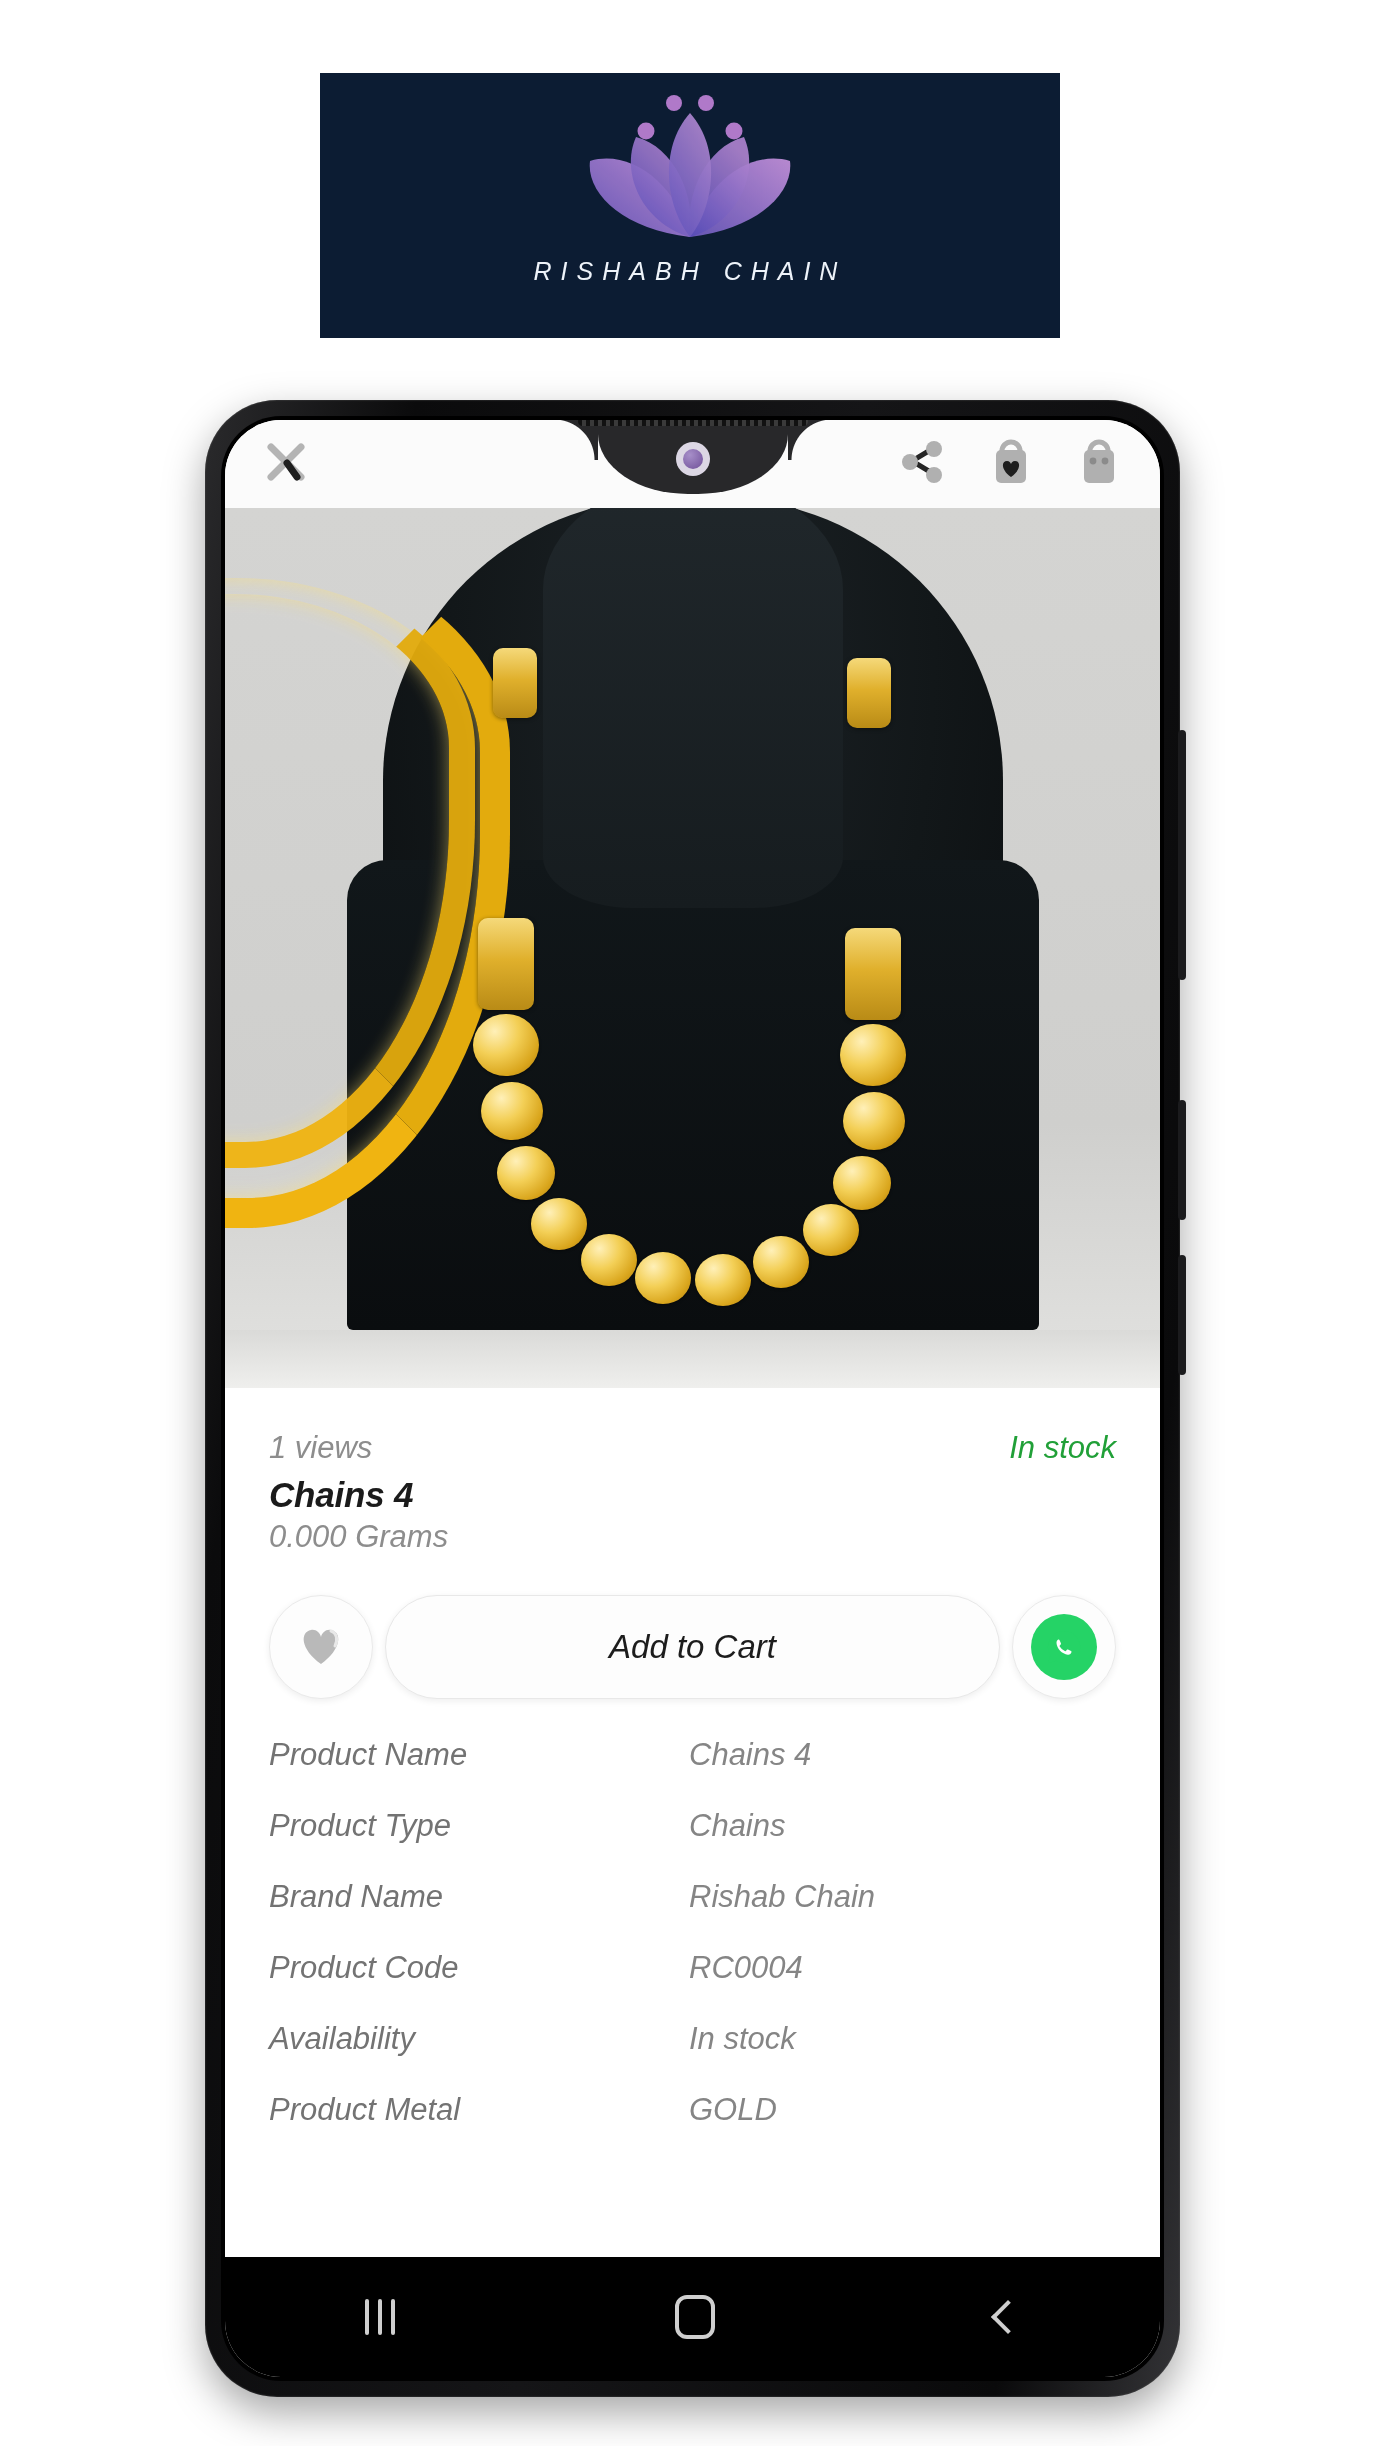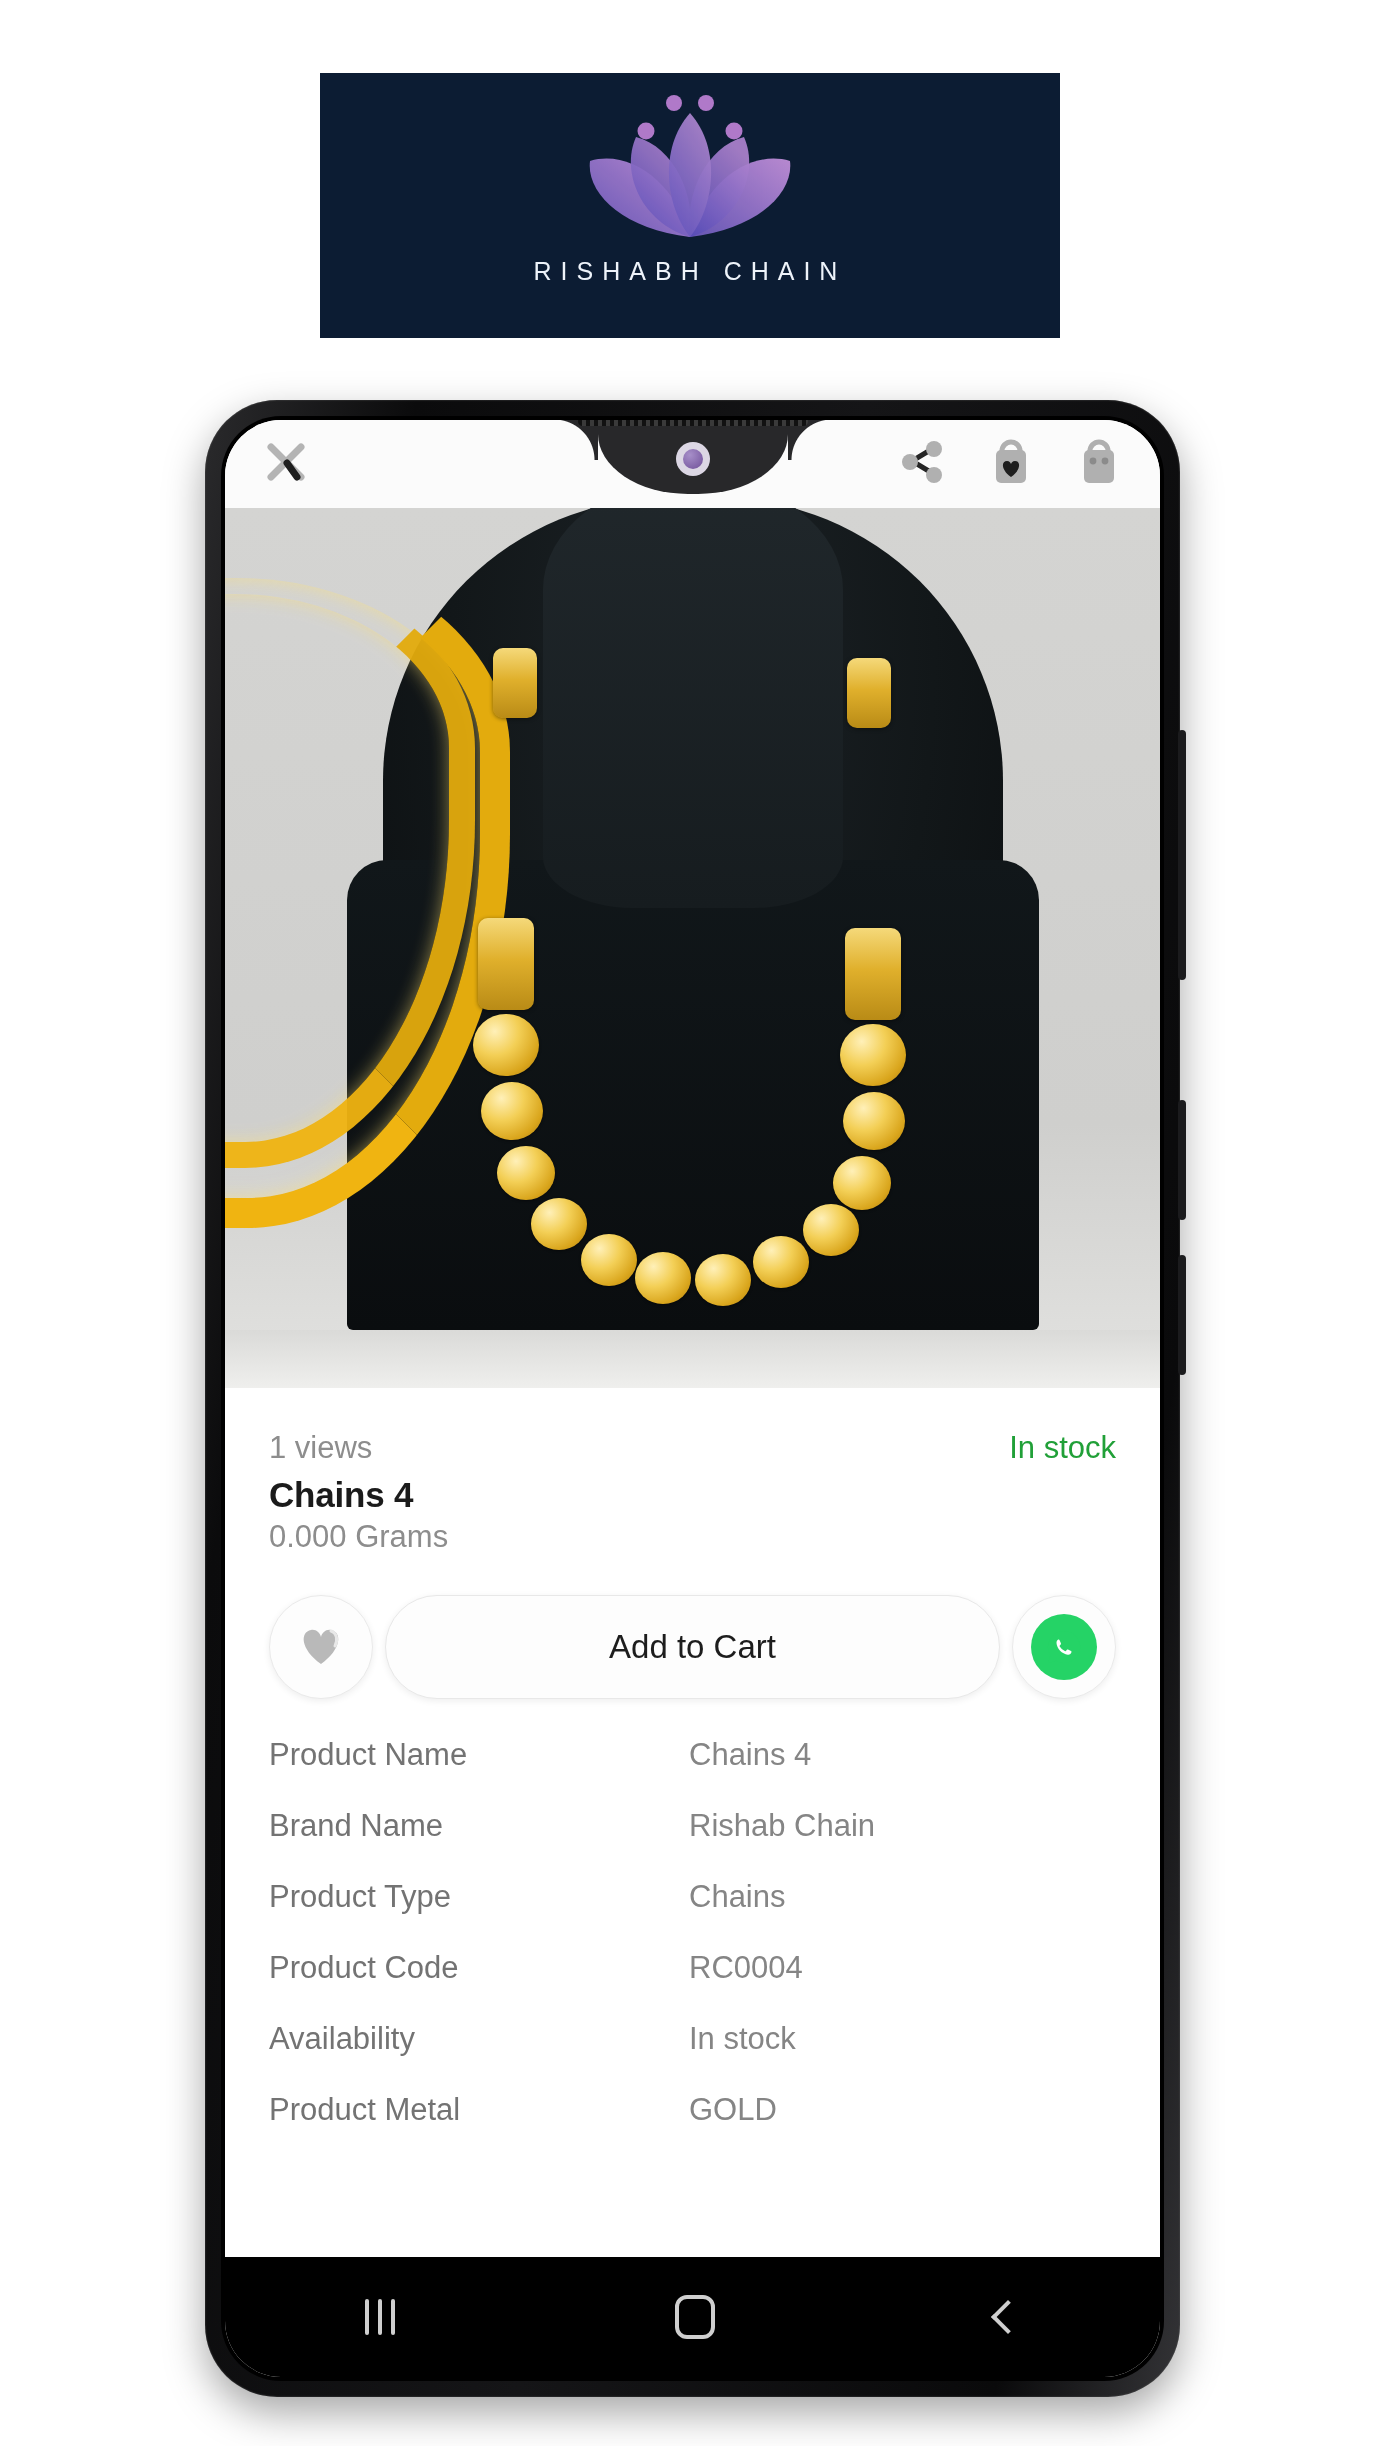--- a/index.html
+++ b/index.html
@@ -2,21 +2,21 @@
 <html><head>
 <meta charset="utf-8">
 <style>
   * { margin:0; padding:0; box-sizing:border-box; }
   html, body {
     width:1379px; height:2446px;
     background:#ffffff;
     font-family:"Liberation Sans", sans-serif;
     overflow:hidden;
   }
-  .page { position:relative; width:1379px; height:2446px; background:#fff; }
+  .page { position:relative; width:1379px; height:2446px; background:#fff;font-style:italic; }
 
   
   .banner {
     position:absolute; left:320px; top:73px;
     width:740px; height:265px;
     background:#0c1c33;
     display:flex; flex-direction:column;
     align-items:center; justify-content:flex-start;
     overflow:hidden;
   }
@@ -340,26 +340,26 @@
               </span>
             </div>
           </div>
 
           <div class="spec-table">
             <div class="spec-row">
               <div class="spec-key">Product Name</div>
               <div class="spec-val">Chains 4</div>
             </div>
             <div class="spec-row">
+              <div class="spec-key">Product Type</div>
+              <div class="spec-val">Chains</div>
+            </div>
+            <div class="spec-row">
               <div class="spec-key">Brand Name</div>
               <div class="spec-val">Rishab Chain</div>
-            </div>
-            <div class="spec-row">
-              <div class="spec-key">Product Type</div>
-              <div class="spec-val">Chains</div>
             </div>
             <div class="spec-row">
               <div class="spec-key">Product Code</div>
               <div class="spec-val">RC0004</div>
             </div>
             <div class="spec-row">
               <div class="spec-key">Availability</div>
               <div class="spec-val">In stock</div>
             </div>
             <div class="spec-row">

